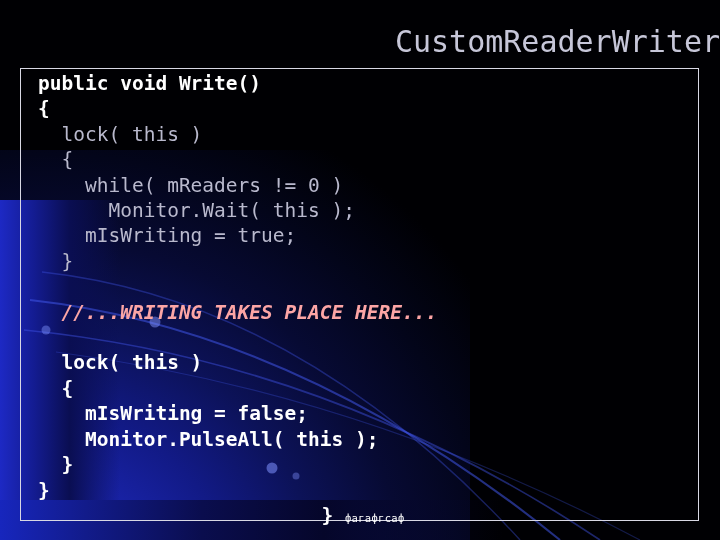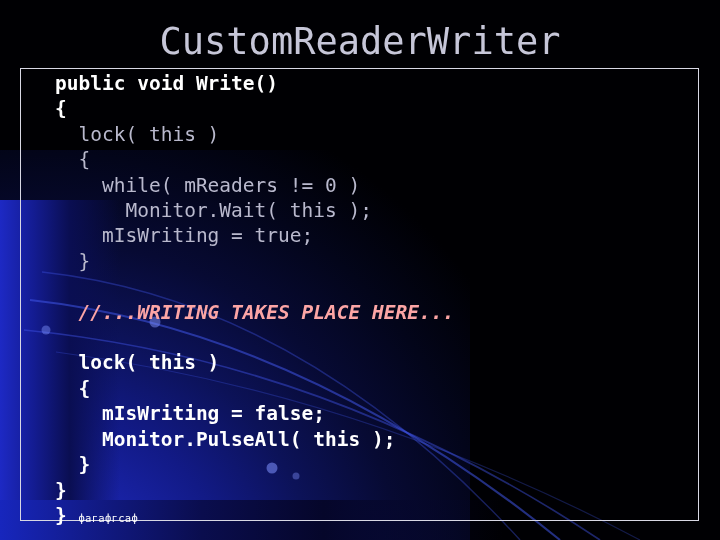--- a/index.html
+++ b/index.html
@@ -66,23 +66,23 @@
     left: 0;
     top: 0;
   }
 
   
   .title {
     position: absolute;
     left: 0;
     top: 22px;
     width: 720px;
-    text-align: center;
+    text-align: right;
     font-family: "DejaVu Sans Mono", monospace;
-    font-size: 37px;
+    font-size: 30px;
     line-height: 40px;
     letter-spacing: 0px;
     color: #c6c6d8;
     white-space: pre;
   }
 
   
   .frame {
     position: absolute;
     left: 20px;
@@ -101,36 +101,36 @@
     font-family: "DejaVu Sans Mono", monospace;
     font-size: 19.5px;
     line-height: 25.4px;
     white-space: pre;
   }
   .code .ln {
     display: block;
     white-space: pre;
     color: #b9b9cd;
     font-weight: normal;
-    margin-left: 17px;
   }
   .code .ln.bright {
     color: #ffffff;
     font-weight: bold;
   }
   .code .ln.comment {
     color: #fca5a5;
     font-weight: bold;
     font-style: italic;
   }
   .code .ln.blank {
     color: transparent;
   }
   .code .ln.tail {
     font-size: 19.5px;
+    text-align: center;
   }
   .tail-note {
     font-size: 10.5px;
     font-weight: normal;
     font-style: normal;
     letter-spacing: 0.3px;
   }
 </style>
 </head>
 <body>

